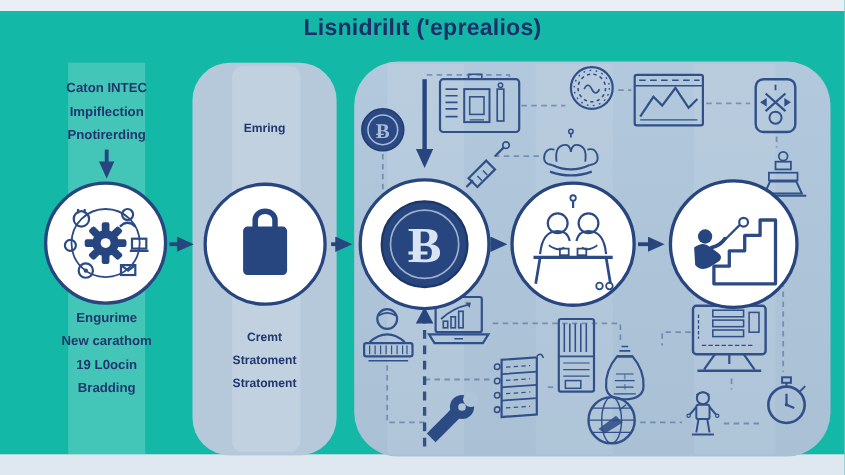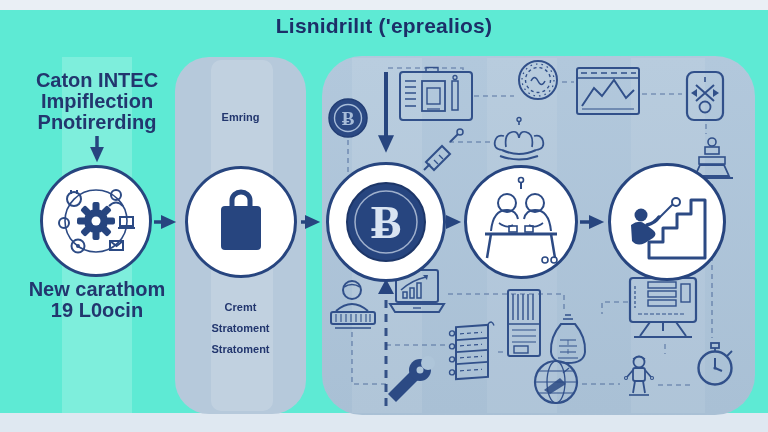--- a/index.html
+++ b/index.html
@@ -1,29 +1,29 @@
 <!DOCTYPE html>
 <html><head>
 <meta charset="utf-8">
 <style>
   html,body{margin:0;padding:0;background:#cddcea;}
   .stage{position:relative;width:768px;height:432px;overflow:hidden;
-         background:#5eead4;font-family:"Liberation Sans",sans-serif;}
+         background:#14b8a6;font-family:"Liberation Sans",sans-serif;}
   .strip-top{position:absolute;left:0;top:0;width:768px;height:10px;background:#eaeff5;}
   .strip-bottom{position:absolute;left:0;top:413px;width:768px;height:19px;background:#dfe8f1;}
   .title{position:absolute;left:0;top:14px;width:768px;text-align:center;
          font-size:21px;font-weight:700;color:#1c2f68;letter-spacing:.2px;}
   .mid-panel{position:absolute;left:175px;top:57px;width:131px;height:357px;
              background:#b6c9db;border-radius:34px;}
   .right-panel{position:absolute;left:322px;top:56px;width:433px;height:359px;
                background:linear-gradient(180deg,#b2c8dc,#a9c0d5);border-radius:40px;}
   .stripe{position:absolute;background:rgba(255,255,255,.16);}
   .txt{position:absolute;color:#22366e;font-weight:700;text-align:center;line-height:21px;}
   .txt div{white-space:nowrap;}
-  .t-left{width:170px;left:12px;font-size:20px;}
+  .t-left{width:170px;left:12px;font-size:12px;}
   .t-mid{width:131px;left:175px;font-size:11px;}
   .circle{position:absolute;background:#fff;border:3px solid #27457f;border-radius:50%;
           display:flex;align-items:center;justify-content:center;box-sizing:border-box;z-index:5;}
   .ic{position:absolute;z-index:3;}
   svg{display:block;}
   .overlay{position:absolute;left:0;top:0;z-index:4;pointer-events:none;}
 </style>
 </head>
 <body>
 
@@ -41,22 +41,24 @@
   <div class="stripe" style="left:352px;top:58px;width:70px;height:355px;background:rgba(255,255,255,.09);"></div>
   <div class="stripe" style="left:487px;top:58px;width:70px;height:355px;background:rgba(255,255,255,.08);"></div>
   <div class="stripe" style="left:631px;top:58px;width:74px;height:355px;background:rgba(255,255,255,.08);"></div>
 
   <div class="txt t-left" style="top:70px;">
     <div>Caton INTEC</div>
     <div>Impiflection</div>
     <div>Pnotirerding</div>
   </div>
   <div class="txt t-left" style="top:279px;">
+    <div>Engurime</div>
     <div>New carathom</div>
     <div>19 L0ocin</div>
+    <div>Bradding</div>
   </div>
   <div class="txt t-mid" style="top:107px;">
     <div>Emring</div>
   </div>
   <div class="txt t-mid" style="top:297px;">
     <div>Cremt</div>
     <div>Stratoment</div>
     <div>Stratoment</div>
   </div>
 

